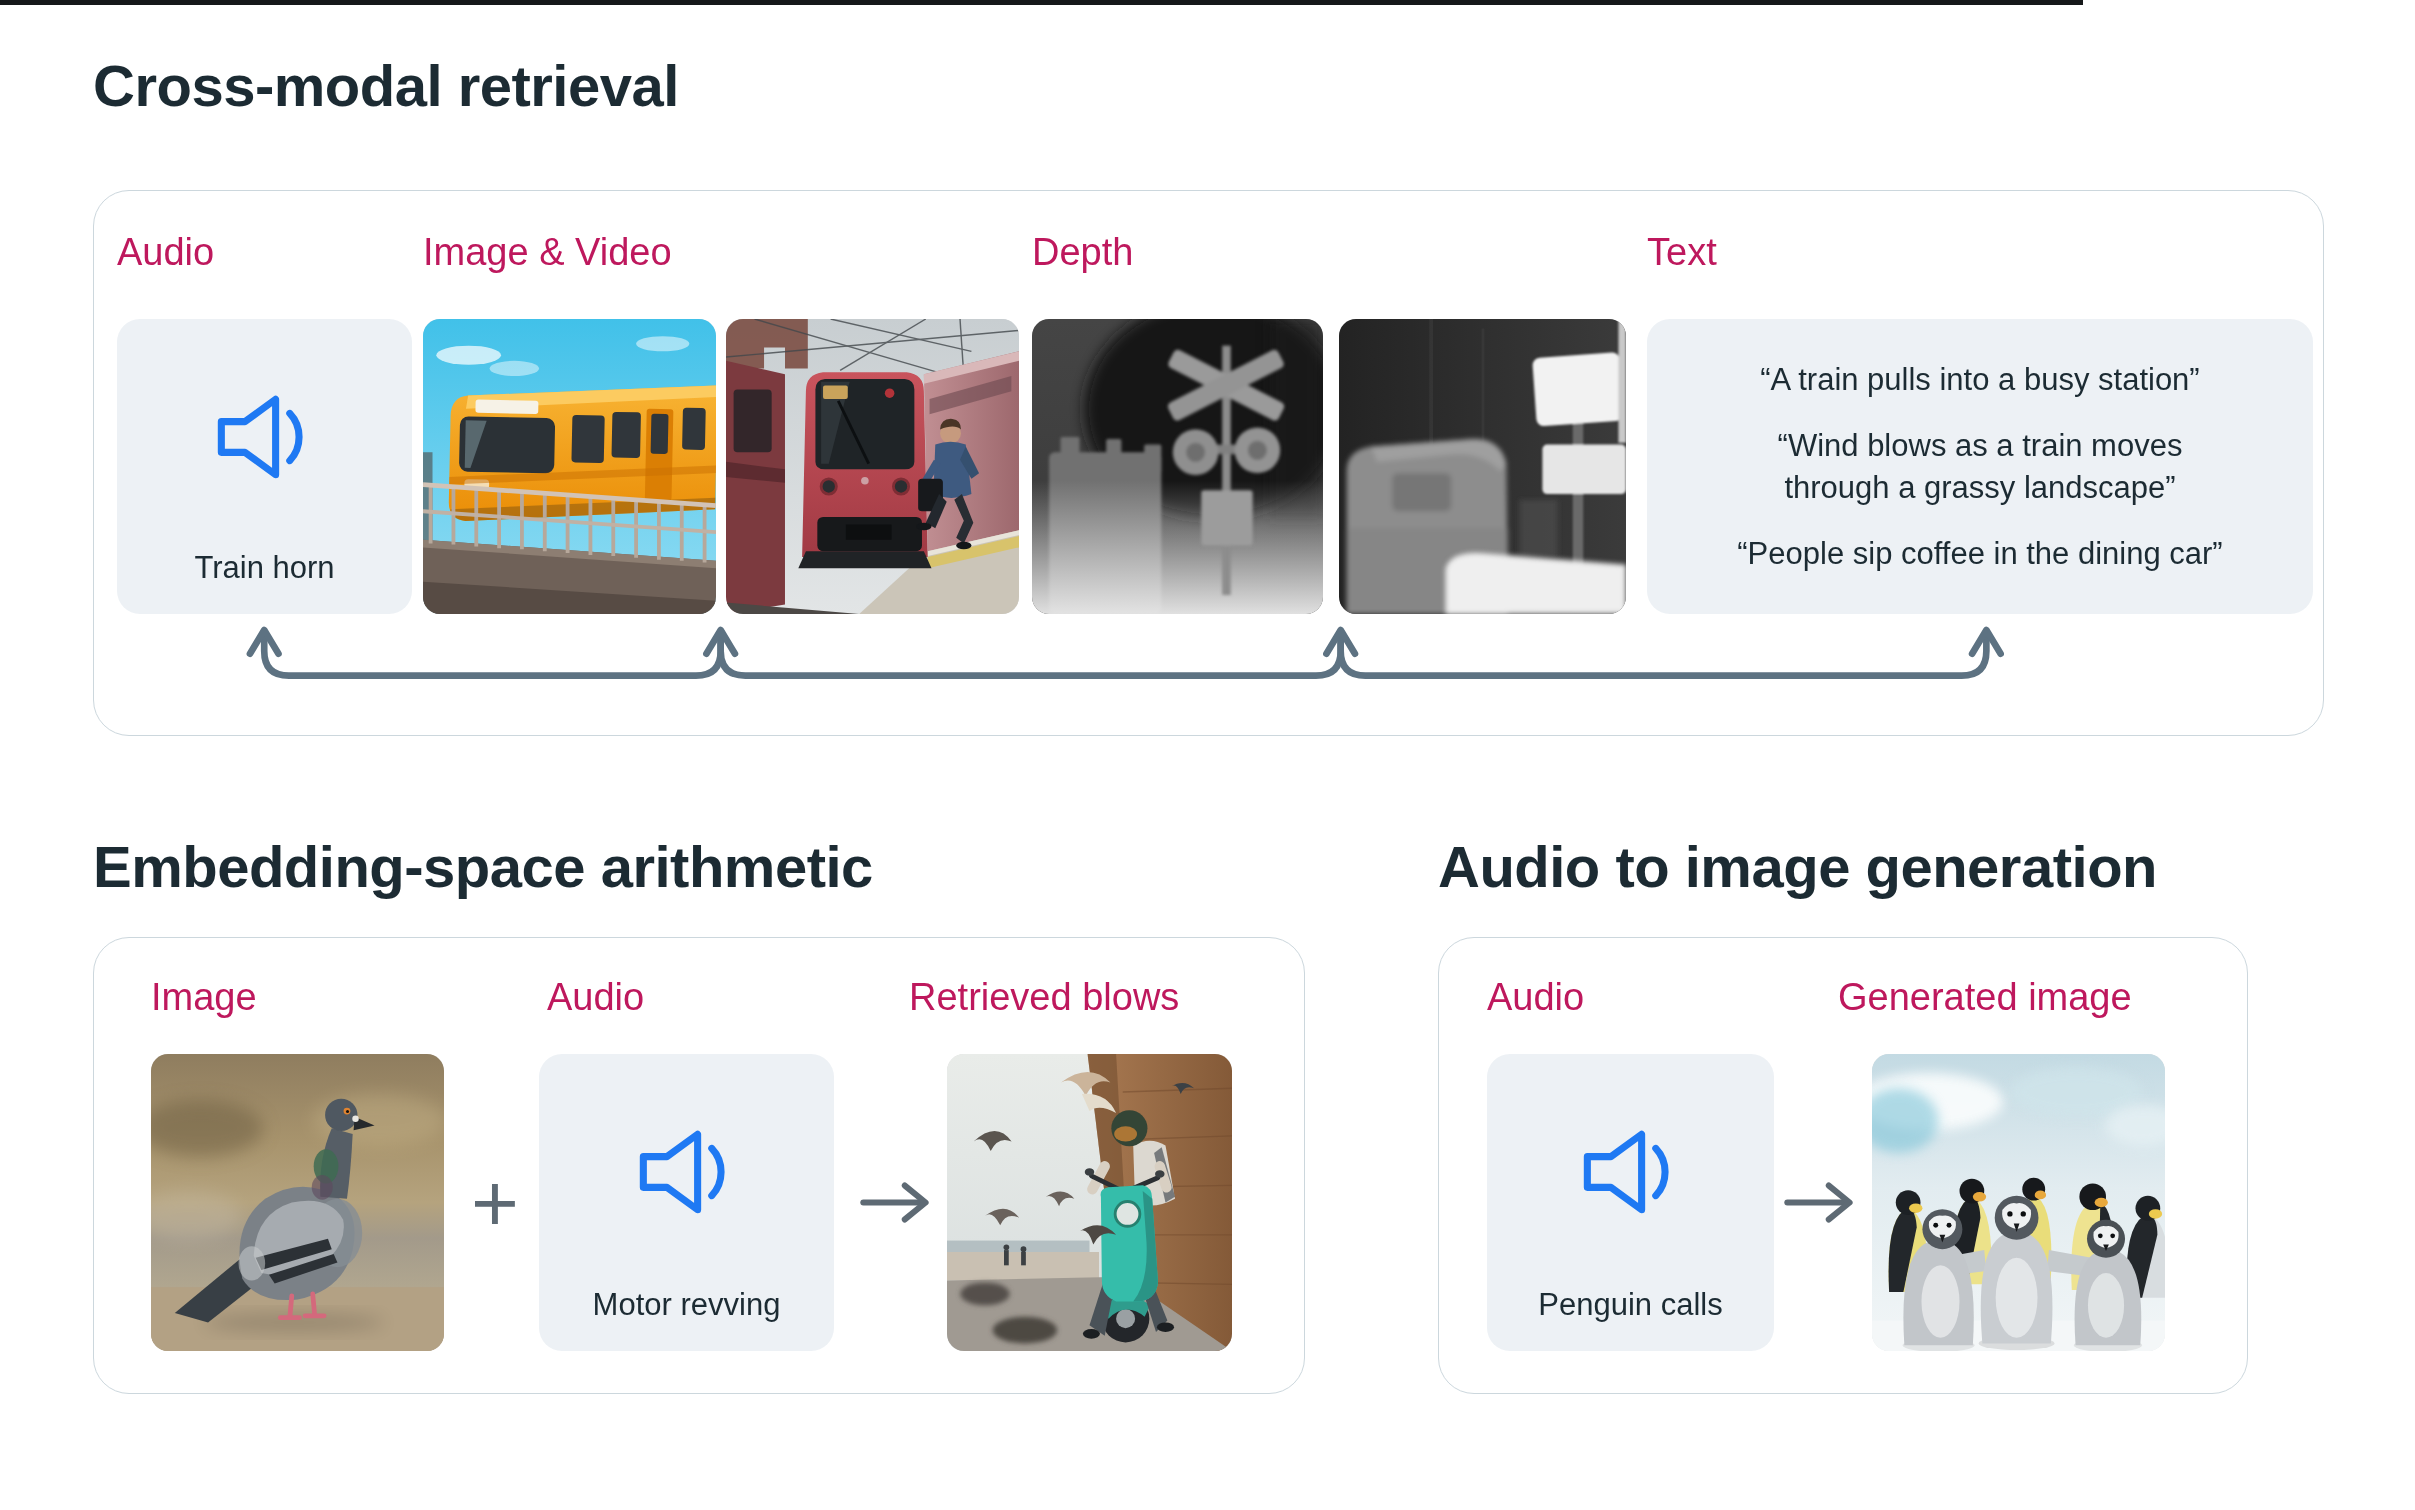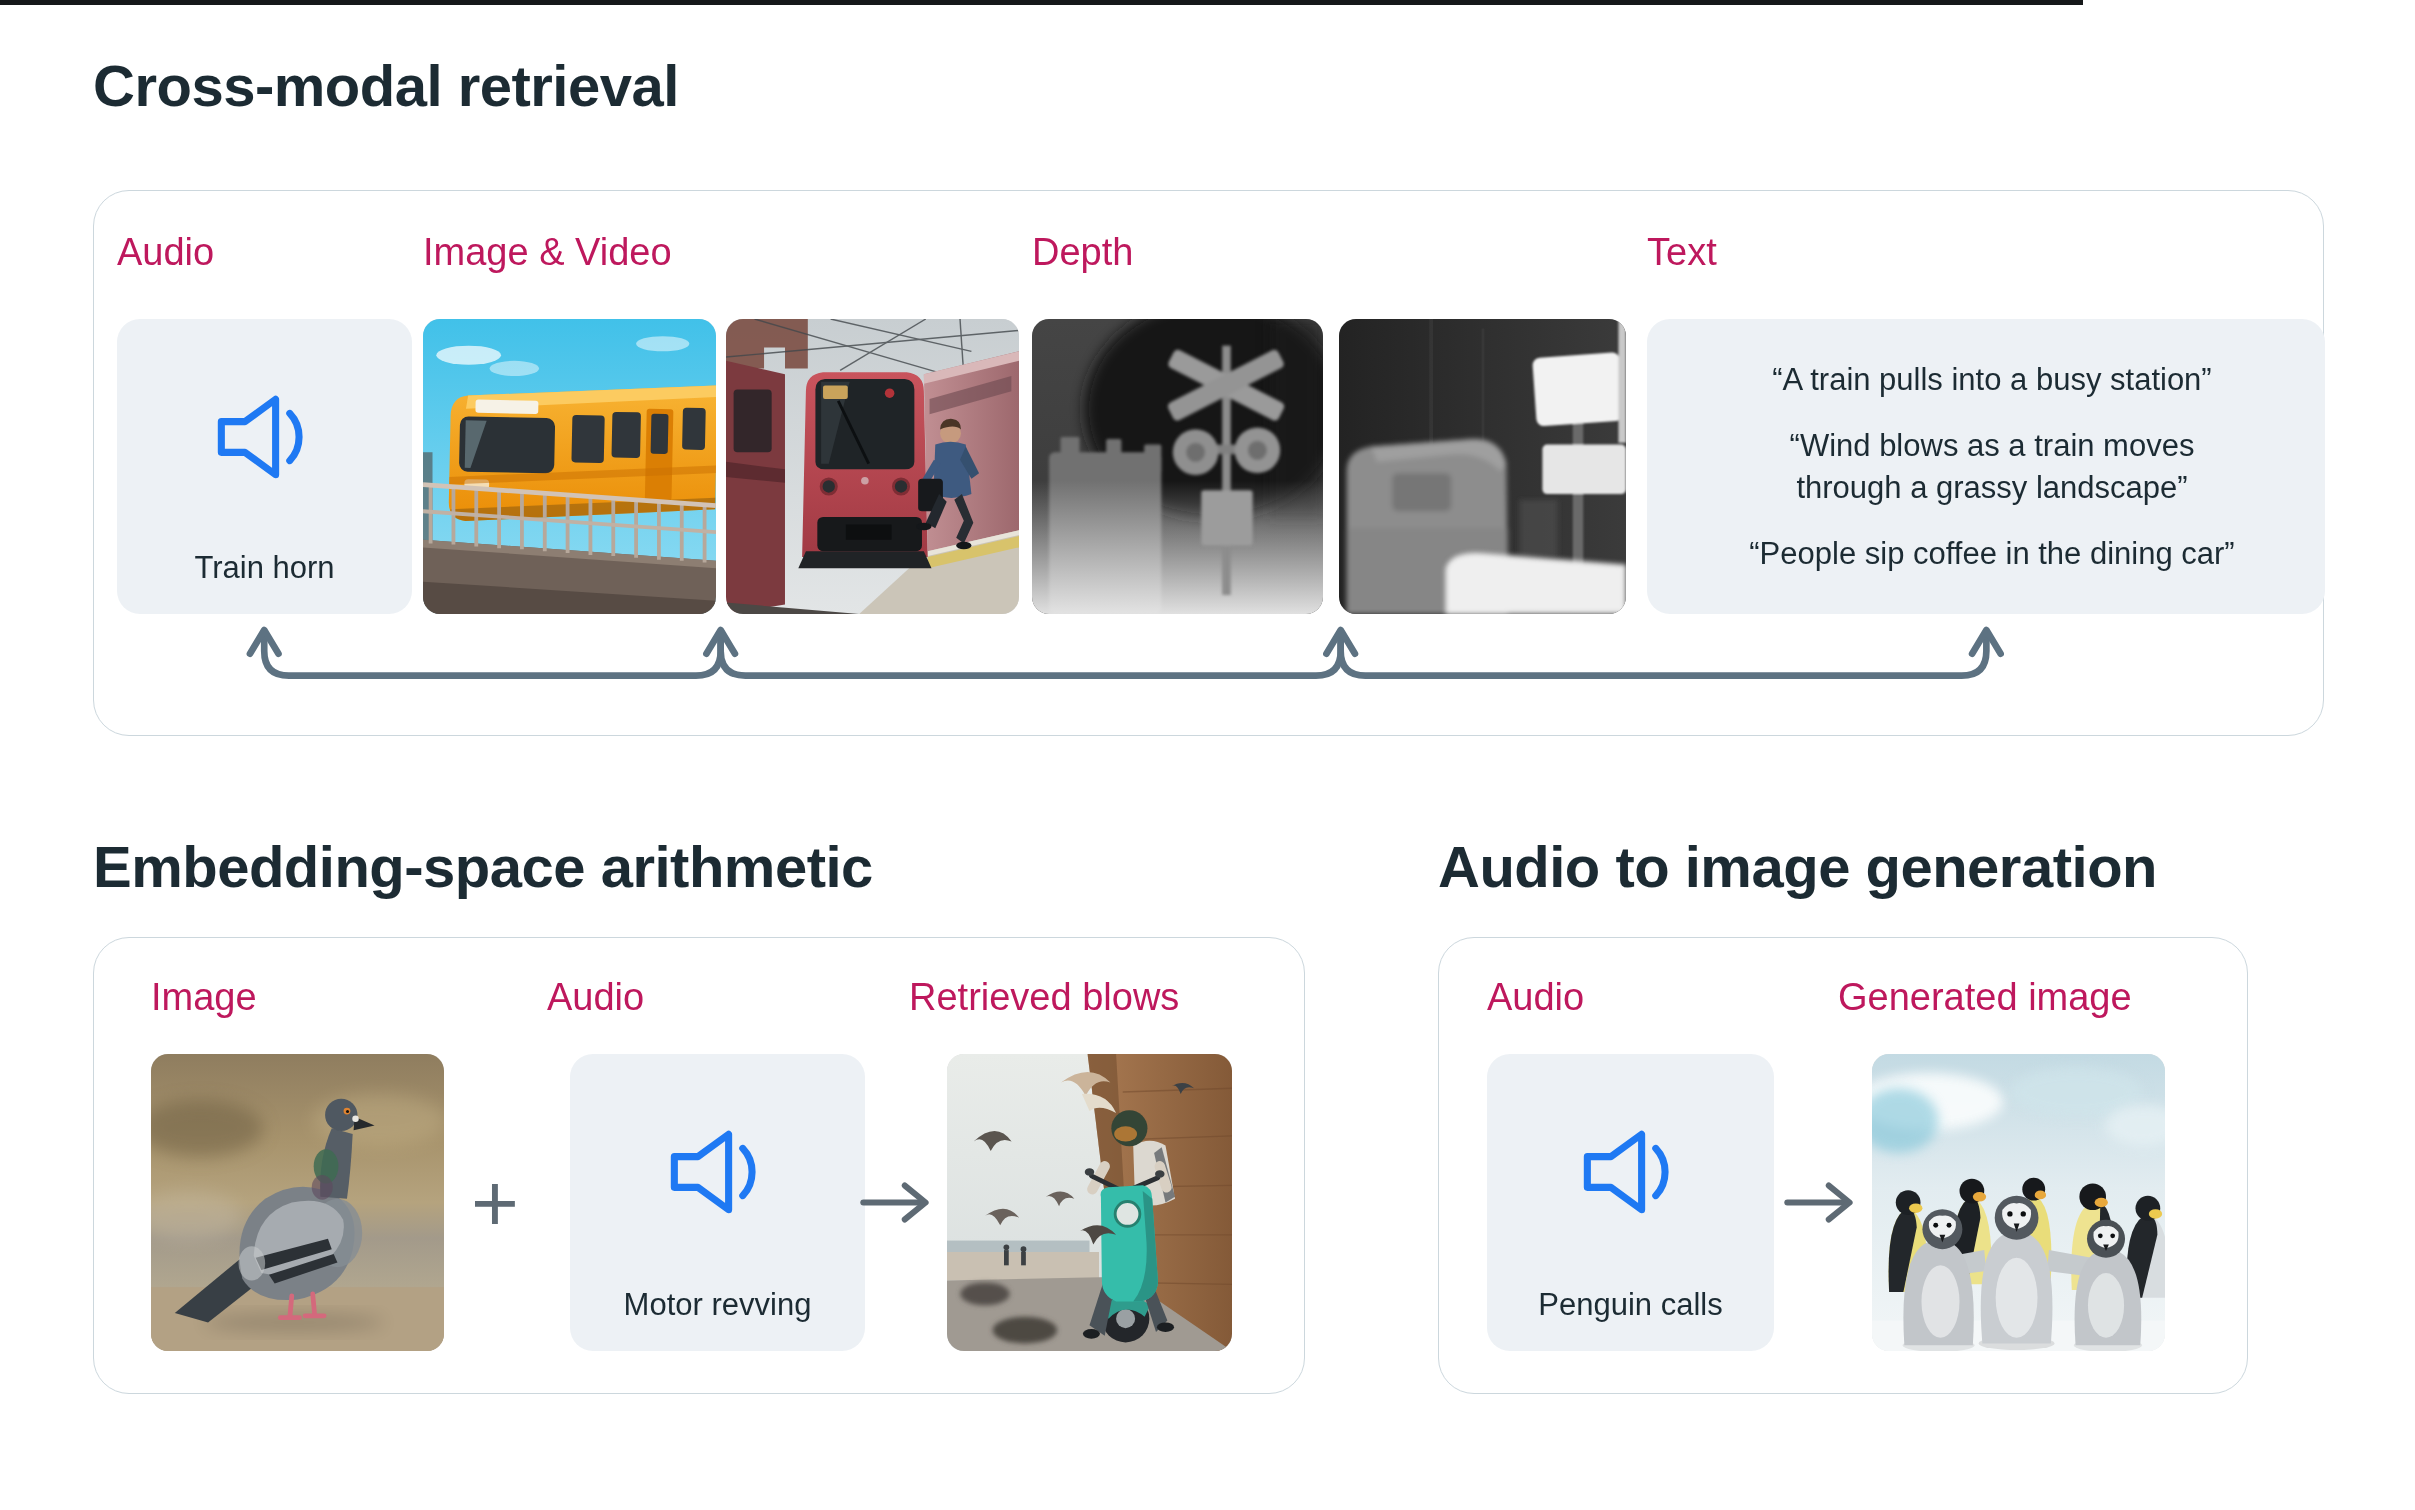--- a/index.html
+++ b/index.html
@@ -23,32 +23,32 @@
   
   #h-audio{left:23px;top:40px;width:295px;}
   #h-imgvid{left:329px;top:40px;width:595px;}
   #h-depth{left:938px;top:40px;width:594px;}
   #h-text{left:1553px;top:40px;width:666px;}
   #card-train-horn{left:23px;top:128px;width:295px;height:295px;}
   #ph-train1{left:329px;top:128px;width:293px;height:295px;}
   #ph-train2{left:632px;top:128px;width:293px;height:295px;}
   #ph-depth1{left:938px;top:128px;width:291px;height:295px;}
   #ph-depth2{left:1245px;top:128px;width:287px;height:295px;}
-  #card-text{left:1553px;top:128px;width:666px;height:295px;justify-content:center;gap:25px;padding-left:12px;}
+  #card-text{left:1553px;top:128px;width:666px;height:295px;justify-content:center;gap:25px;}
   .quote{font-size:31px;line-height:1.33;text-align:center;color:#1c2b33;max-width:609px;}
   .quote.wrap{max-width:495px;}
   #arrows1{position:absolute;left:0;top:418px;width:2229px;height:100px;}
   
   #h-image{left:57px;top:38px;width:293px;}
   #h-audio2{left:453px;top:38px;width:295px;}
   #h-retrieved{left:815px;top:38px;width:361px;}
   #ph-pigeon{left:57px;top:116px;width:293px;height:297px;}
   #plus-op{position:absolute;left:358px;top:116px;width:86px;height:297px;display:flex;align-items:center;justify-content:center;
            font-size:82px;font-weight:400;color:#5e6a74;}
-  #card-motor{left:476px;top:116px;width:295px;height:297px;text-decoration:underline;}
+  #card-motor{left:445px;top:116px;width:295px;height:297px;text-decoration:underline;}
   #arrow2{position:absolute;left:765px;top:240px;width:86px;height:49px;}
   #ph-retrieved{left:853px;top:116px;width:285px;height:297px;}
   
   #h-audio3{left:48px;top:38px;width:287px;}
   #h-generated{left:399px;top:38px;width:361px;}
   #card-penguin{left:48px;top:116px;width:287px;height:297px;}
   #arrow3{position:absolute;left:344px;top:240px;width:86px;height:49px;}
   #ph-penguins{left:433px;top:116px;width:293px;height:297px;}
 </style>
 </head>

